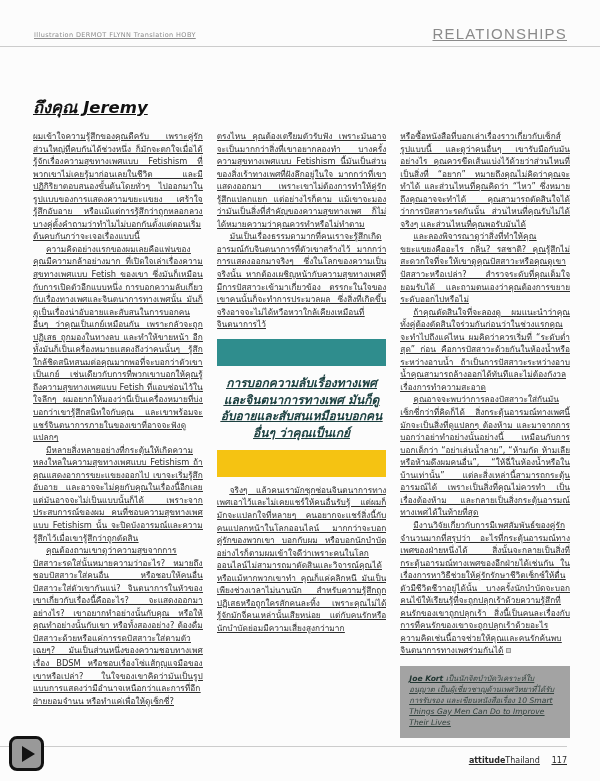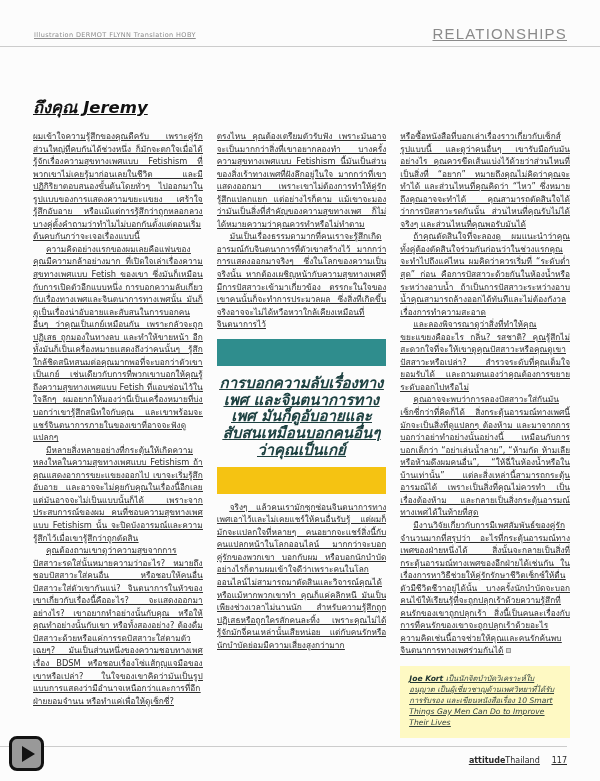--- a/index.html
+++ b/index.html
@@ -42,27 +42,27 @@
     font-size:8.3px; line-height:12.55px; text-align:justify;
     color:#2d2d2d;
   }
   .col p.ind { text-indent:13px; }
   .quote-module { margin:8px 0 7px 0; }
   .bar { height:27px; width:100%; }
   .bar-teal { background:#2f8d8d; }
   .bar-yellow { background:#f5c312; }
   .pull-quote {
     padding:9px 2px 8px 2px;
-    font-size:15px; line-height:16.8px;
+    font-size:12px; line-height:16.8px;
     font-weight:bold; font-style:italic;
     text-align:center; color:#1c4040;
   }
   .bio-box {
     position:absolute; left:0; top:536px; width:173px;
-    background:#fef9c3;
+    background:#a3a3a3;
     padding:8px 14px 9px 9px;
     font-size:7.6px; line-height:10.9px;
     font-style:italic; color:#30403c;
     text-align:left;
   }
   .bio-box b { font-weight:bold; color:#203531; }
   .end-mark {
     display:inline-block; width:5px; height:5px;
     border:1px solid #9a9a9a; background:#d8d8d8;
     margin-left:3px; vertical-align:baseline;
@@ -116,22 +116,22 @@
     <div class="quote-module">
       <div class="bar bar-teal"></div>
       <div class="pull-quote">การบอกความลับเรื่องทางเพศ และจินตนาการทางเพศ มันก็ดูอับอายและสับสนเหมือนบอกคนอื่นๆ ว่าคุณเป็นเกย์</div>
       <div class="bar bar-yellow"></div>
     </div>
     <p class="ind">จริงๆ แล้วคนเรามักซุกซ่อนจินตนาการทางเพศเอาไว้และไม่เคยแชร์ให้คนอื่นรับรู้ แต่ผมก็มักจะแปลกใจที่หลายๆ คนอยากจะแชร์สิ่งนี้กับคนแปลกหน้าในโลกออนไลน์ มากกว่าจะบอกคู่รักของพวกเขา บอกกับผม หรือบอกนักบำบัด อย่างไรก็ตามผมเข้าใจดีว่าเพราะคนในโลกออนไลน์ไม่สามารถมาตัดสินและวิจารณ์คุณได้ หรือแม้หากพวกเขาทำ คุณก็แค่คลิกหนี มันเป็นเพียงช่วงเวลาไม่นานนัก สำหรับความรู้สึกถูกปฏิเสธหรือถูกใครสักคนละทิ้ง เพราะคุณไม่ได้รู้จักมักจี่คนเหล่านั้นเสียหน่อย แต่กับคนรักหรือนักบำบัดย่อมมีความเสี่ยงสูงกว่ามาก</p>
   </div>
 
   <div class="col">
     <p>หรือซื้อหนังสือที่บอกเล่าเรื่องราวเกี่ยวกับเซ็กส์รูปแบบนี้ และดูว่าคนอื่นๆ เขารับมือกับมันอย่างไร คุณควรขีดเส้นแบ่งไว้ด้วยว่าส่วนไหนที่เป็นสิ่งที่ “อยาก” หมายถึงคุณไม่คิดว่าคุณจะทำได้ และส่วนไหนที่คุณคิดว่า “ไหว” ซึ่งหมายถึงคุณอาจจะทำได้ คุณสามารถตัดสินใจได้ว่าการปัสสาวะรดกันนั้น ส่วนไหนที่คุณรับไม่ได้จริงๆ และส่วนไหนที่คุณพอรับมันได้</p>
+    <p class="ind">และลองพิจารณาดูว่าสิ่งที่ทำให้คุณขยะแขยงคืออะไร กลิ่น? รสชาติ? คุณรู้สึกไม่สะดวกใจที่จะให้เขาดูคุณปัสสาวะหรือคุณดูเขาปัสสาวะหรือเปล่า? สำรวจระดับที่คุณเต็มใจยอมรับได้ และถามตนเองว่าคุณต้องการขยายระดับออกไปหรือไม่</p>
     <p class="ind">ถ้าคุณตัดสินใจที่จะลองดู ผมแนะนำว่าคุณทั้งคู่ต้องตัดสินใจร่วมกันก่อนว่าในช่วงแรกคุณจะทำไปถึงแค่ไหน ผมคิดว่าควรเริ่มที่ “ระดับต่ำสุด” ก่อน คือการปัสสาวะด้วยกันในห้องน้ำหรือระหว่างอาบน้ำ ถ้าเป็นการปัสสาวะระหว่างอาบน้ำคุณสามารถล้างออกได้ทันทีและไม่ต้องกังวลเรื่องการทำความสะอาด</p>
-    <p class="ind">และลองพิจารณาดูว่าสิ่งที่ทำให้คุณขยะแขยงคืออะไร กลิ่น? รสชาติ? คุณรู้สึกไม่สะดวกใจที่จะให้เขาดูคุณปัสสาวะหรือคุณดูเขาปัสสาวะหรือเปล่า? สำรวจระดับที่คุณเต็มใจยอมรับได้ และถามตนเองว่าคุณต้องการขยายระดับออกไปหรือไม่</p>
     <p class="ind">คุณอาจจะพบว่าการลองปัสสาวะใส่กันมันเซ็กซี่กว่าที่คิดก็ได้ สิ่งกระตุ้นอารมณ์ทางเพศนี้มักจะเป็นสิ่งที่ดูแปลกๆ ต้องห้าม และมาจากการบอกว่าอย่าทำอย่างนั้นอย่างนี้ เหมือนกับการบอกเด็กว่า “อย่าเล่นน้ำลาย”, “ห้ามกัด ห้ามเลีย หรือห้ามดึงผมคนอื่น”, “ให้ฉี่ในห้องน้ำหรือในบ้านเท่านั้น” แต่ละสิ่งเหล่านี้สามารถกระตุ้นอารมณ์ได้ เพราะเป็นสิ่งที่คุณไม่ควรทำ เป็นเรื่องต้องห้าม และกลายเป็นสิ่งกระตุ้นอารมณ์ทางเพศได้ในท้ายที่สุด</p>
     <p class="ind">มีงานวิจัยเกี่ยวกับการมีเพศสัมพันธ์ของคู่รักจำนวนมากที่สรุปว่า อะไรที่กระตุ้นอารมณ์ทางเพศของฝ่ายหนึ่งได้ สิ่งนั้นจะกลายเป็นสิ่งที่กระตุ้นอารมณ์ทางเพศของอีกฝ่ายได้เช่นกัน ในเรื่องการหาวิธีช่วยให้คู่รักรักษาชีวิตเซ็กซ์ให้ตื่นตัวมีชีวิตชีวาอยู่ได้นั้น บางครั้งนักบำบัดจะบอกคนไข้ให้เรียนรู้ที่จะถูกปลุกเร้าด้วยความรู้สึกที่คนรักของเขาถูกปลุกเร้า สิ่งนี้เป็นคนละเรื่องกับการที่คนรักของเขาจะถูกปลุกเร้าด้วยอะไร ความคิดเช่นนี้อาจช่วยให้คุณและคนรักค้นพบจินตนาการทางเพศร่วมกันได้<span class="end-mark"></span></p>
     <div class="bio-box">
       <b>Joe Kort</b><span> เป็นนักจิตบำบัดวิเคราะห์ใบอนุญาต เป็นผู้เชี่ยวชาญด้านเพศวิทยาที่ได้รับการรับรอง และเขียนหนังสือเรื่อง 10 Smart Things Gay Men Can Do to Improve Their Lives</span>
     </div>
   </div>
 
 </div>
 
 <div class="rule-bottom"></div>

